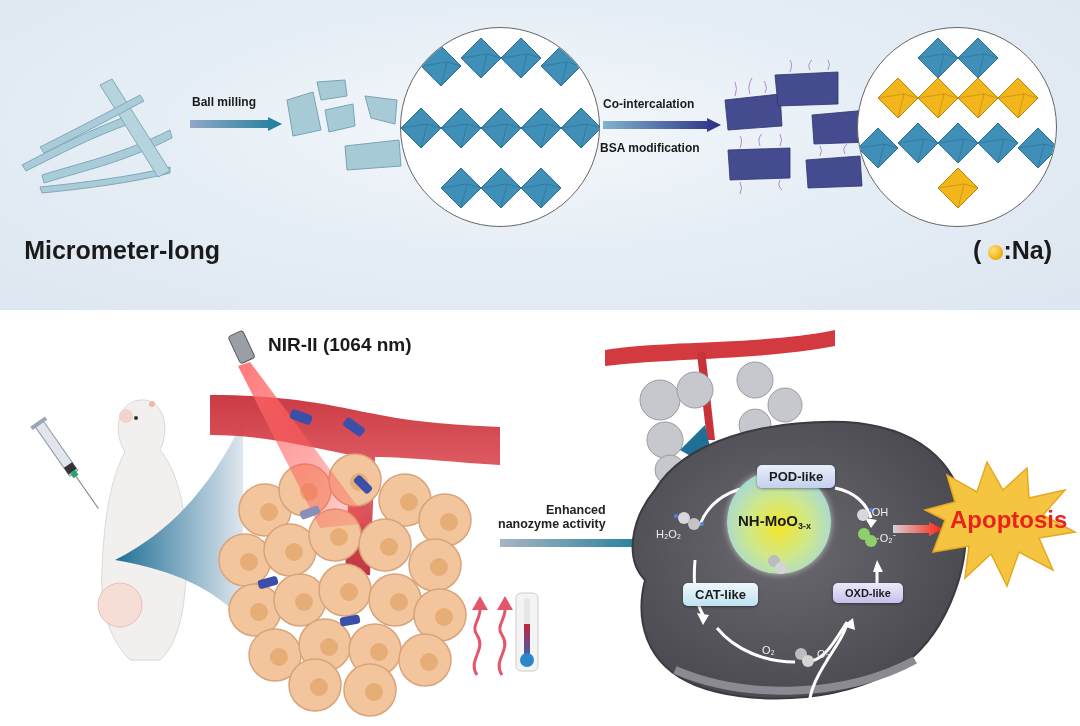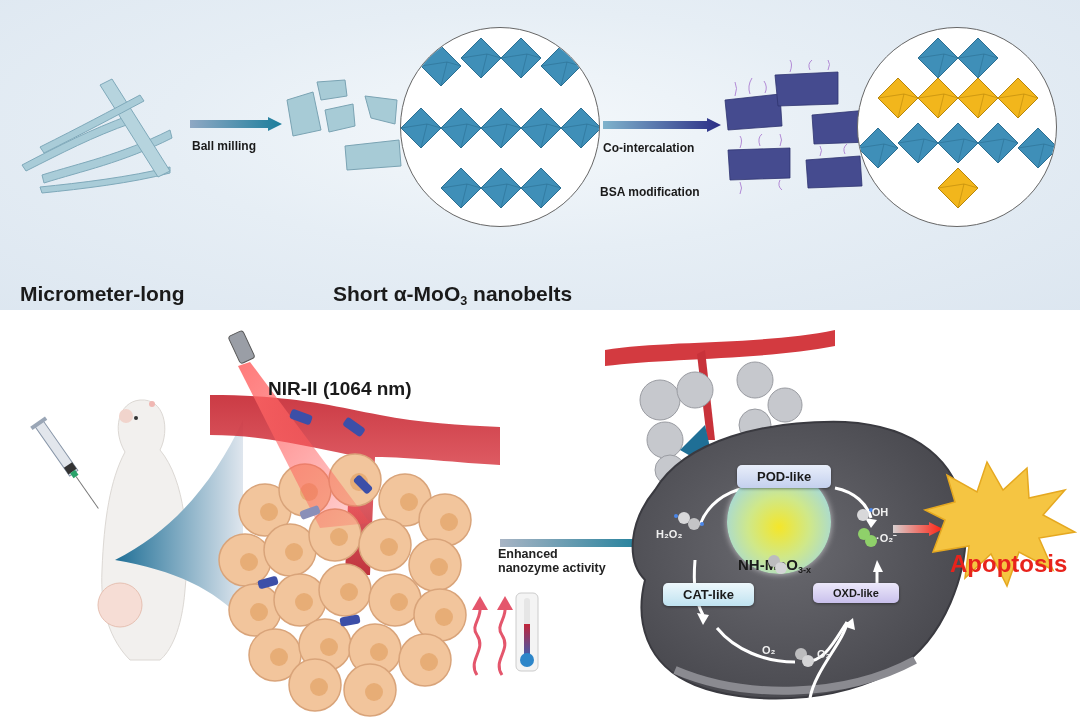--- a/index.html
+++ b/index.html
@@ -1,27 +1,27 @@
 <!DOCTYPE html>
 <html><head>
 <meta charset="utf-8">
 <style>
   * { box-sizing: border-box; margin: 0; padding: 0; }
   body { width: 1080px; height: 726px; overflow: hidden; background: #ffffff; font-family: "Liberation Sans", sans-serif; position: relative; }
   .top-panel { position: absolute; left: 0; top: 0; width: 1080px; height: 318px;
     background: radial-gradient(ellipse at 520px 130px, #f4f8fb 0%, #e6eef5 45%, #dce6f0 100%); }
   .bottom-panel { position: absolute; left: 0; top: 310px; width: 1080px; height: 508px; background: #ffffff; }
-  .lbl { position: absolute; font-weight: bold; color: #1a1a1a; text-align: left; white-space: nowrap; margin-top: 44px; }
-  .big { font-size: 21px; line-height: 28px; }
+  .lbl { position: absolute; font-weight: bold; color: #1a1a1a; text-align: right; white-space: nowrap; }
+  .big { font-size: 25px; line-height: 28px; }
   .small { font-size: 13px; }
   sub { font-size: 0.6em; vertical-align: -0.35em; }
   .circle { position: absolute; border-radius: 50%; background: #ffffff; border: 1.5px solid #666; overflow: hidden; }
   svg { position: absolute; overflow: visible; }
-  .enz { position: absolute; padding: 4px 20px; border-radius: 5px; font-weight: bold; font-size: 15px; color: #1a1a1a; box-shadow: 0 1px 3px rgba(0,0,0,.4); }
-  .tiny { position: absolute; color: #f0f0f0; font-size: 11px; font-weight: bold; }
+  .enz { position: absolute; padding: 4px 12px; border-radius: 5px; font-weight: bold; font-size: 15px; color: #1a1a1a; box-shadow: 0 1px 3px rgba(0,0,0,.4); margin-left: 20px; }
+  .tiny { position: absolute; color: #f0f0f0; font-size: 11px; }
 </style>
 </head>
 <body>
 
 <div class="top-panel">
 
   <svg style="left:20px;top:75px" width="170" height="120" viewBox="0 0 170 120">
     <g fill="#a9ccd8" stroke="#7fa9ba" stroke-width="1">
       <path d="M2 90 C40 70 70 55 110 40 L112 48 C72 62 42 78 6 96 Z"></path>
       <path d="M22 100 C60 88 100 80 150 55 L152 63 C102 88 62 96 24 108 Z"></path>
@@ -147,24 +147,22 @@
           <path d="M120 115 L146 111 L160 115 M146 111 L140 135" stroke="#2c6f92" fill="none" opacity="0.6"></path>
           <path d="M180 100 L200 120 L180 140 L160 120 Z" fill="#3f8fb8" stroke="#2c6f92"></path>
           <path d="M160 120 L186 116 L200 120 M186 116 L180 140" stroke="#2c6f92" fill="none" opacity="0.6"></path>
         </g>
     </svg>
   </div>
 
   <div class="lbl big" style="left:20px;top:236px;width:200px">
     <div>Micrometer-long</div>
   </div>
-  <div class="lbl big" style="left:333px;top:236px">
-    <span>Short α-MoO</span><sub>3</sub><span> nanobelts</span>
-  </div>
   <div class="lbl big" style="left:862px;top:236px;width:190px">
+    <div><span>(</span> <span style="display:inline-block;width:15px;height:15px;border-radius:50%;background:radial-gradient(circle at 35% 35%,#ffe27a,#f2b61c 60%,#c98b00);vertical-align:-1px"></span><span>:Na)</span></div>
   </div>
 </div>
 
 <div class="bottom-panel">
 
   <svg style="left:70px;top:80px" width="140" height="280" viewBox="0 0 140 280">
     <path d="M70 10 C95 8 100 40 90 60 C115 90 120 150 115 200 C112 240 100 262 90 270 L60 270 C40 250 30 220 32 180 C34 130 40 90 55 62 C42 40 48 12 70 10 Z" fill="#f2f0ee" stroke="#dcd8d4"></path>
     <circle cx="56" cy="26" r="7" fill="#f1d4cc"></circle>
     <circle cx="66" cy="28" r="2" fill="#333"></circle>
     <circle cx="82" cy="14" r="3" fill="#f0b7b3"></circle>

